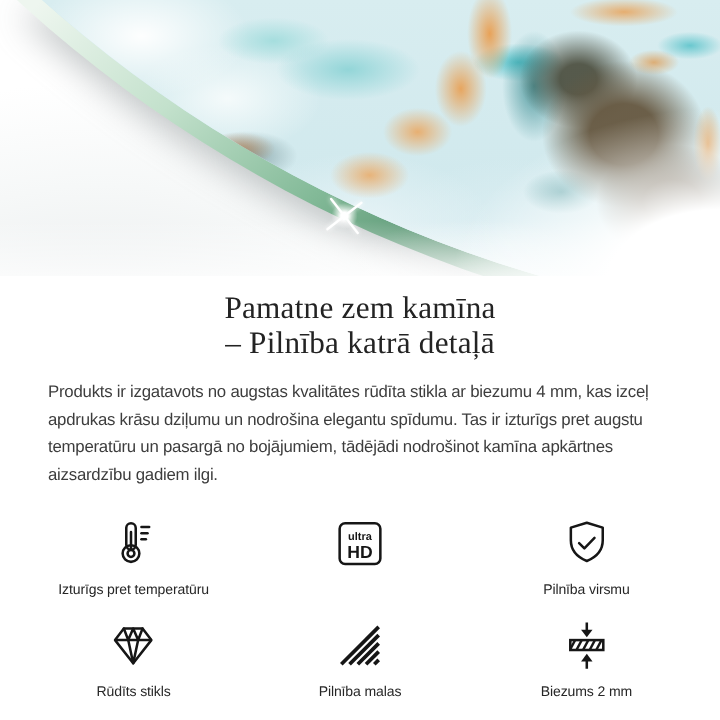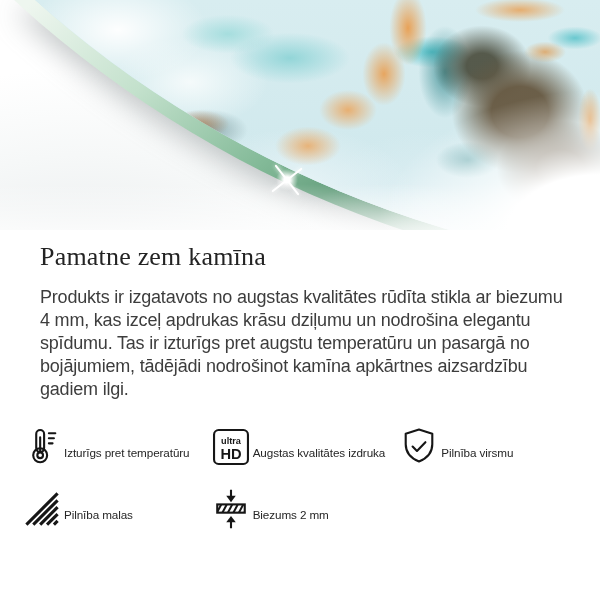--- a/index.html
+++ b/index.html
@@ -80,32 +80,32 @@
   .sparkle::after{left:14px;top:-4px;width:2px;height:38px;}
 
   
   .content{padding:0 20px;}
   .page-title{
     font-family:"Liberation Serif","DejaVu Serif",serif;
     font-weight:500;color:#232323;
     font-size:26px;line-height:29px;letter-spacing:0.2px;
     margin:12px 20px 15px 20px;
   }
-  .page-title .line{display:block;}
+  .page-title .line{display:block;text-align:center;}
   .product-description{
-    font-size:18px;line-height:23px;letter-spacing:-0.2px;color:#3d3d3d;
+    font-size:14px;line-height:23px;letter-spacing:-0.2px;color:#3d3d3d;
     margin:0 15px 20px 20px;max-width:545px;
   }
 
   
   .features{
     display:grid;grid-template-columns:repeat(3,1fr);
     row-gap:18px;column-gap:6px;margin-top:24px;
   }
-  .feature{display:flex;flex-direction:row;align-items:center;}
+  .feature{display:flex;flex-direction:column;align-items:center;}
   .feature .icon{width:44px;height:44px;display:block;}
   .feature .icon svg{width:44px;height:44px;display:block;}
   .feature-label{
     margin-top:10px;font-size:11.7px;letter-spacing:-0.1px;color:#262626;text-align:left;
   }
   .ico{stroke:#161616;fill:none;stroke-width:2.3;}
   .ico-round{stroke-linecap:round;stroke-linejoin:round;}
   .hd-text{fill:#161616;stroke:none;font-family:"Liberation Sans","DejaVu Sans",sans-serif;}
 </style>
 </head>
@@ -116,20 +116,21 @@
     <div class="glass-edge"></div>
     <div class="glass-face"></div>
   </div>
   <div class="hero-fade"></div>
   <div class="sparkle"></div>
 </div>
 
 <div class="content">
   <h1 class="page-title">
     <span class="line">Pamatne zem kamīna</span>
+    <span class="line">– Pilnība katrā detaļā</span>
   </h1>
 
   <p class="product-description">Produkts ir izgatavots no augstas kvalitātes rūdīta stikla ar biezumu 4 mm, kas izceļ apdrukas krāsu dziļumu un nodrošina elegantu spīdumu. Tas ir izturīgs pret augstu temperatūru un pasargā no bojājumiem, tādējādi nodrošinot kamīna apkārtnes aizsardzību gadiem ilgi.</p>
 
   <div class="features">
 
     <div class="feature">
       <span class="icon">
         <svg viewBox="0 0 48 48">
           <circle class="ico" cx="22" cy="33" r="7.6"></circle>
@@ -145,33 +146,43 @@
     </div>
 
     <div class="feature">
       <span class="icon">
         <svg viewBox="0 0 48 48">
           <rect class="ico" x="5.5" y="5.5" width="37" height="37" rx="5" stroke-width="3"></rect>
           <text class="hd-text" x="24" y="21" font-size="10" font-weight="600" text-anchor="middle">ultra</text>
           <text class="hd-text" x="24" y="37" font-size="16" font-weight="800" text-anchor="middle">HD</text>
         </svg>
       </span>
-      <span class="feature-label">Augstas kvalitātes izdruka</span>
     </div>
 
     <div class="feature">
       <span class="icon">
         <svg viewBox="0 0 48 48">
           <path class="ico ico-round" d="M24 5 L38.5 9.5 V21 C38.5 30.5 32 36.6 24 39.8 C16 36.6 9.5 30.5 9.5 21 V9.5 Z"></path>
           <path class="ico ico-round" d="M17 23.5 L21.8 28.3 L31 18.8" stroke-width="2.6"></path>
         </svg>
       </span>
       <span class="feature-label">Pilnība virsmu</span>
     </div>
 
+    <div class="feature">
+      <span class="icon">
+        <svg viewBox="0 0 48 48">
+          <polygon class="ico ico-round" stroke-width="2" points="15.5,8.5 32.5,8.5 40.5,19 24,40 7.5,19"></polygon>
+          <line class="ico" stroke-width="2" x1="7.5" y1="19" x2="40.5" y2="19"></line>
+          <polyline class="ico ico-round" stroke-width="2" points="15.5,8.5 19.5,19 24,8.5 28.5,19 32.5,8.5"></polyline>
+          <polyline class="ico ico-round" stroke-width="2" points="19.5,19 24,40 28.5,19"></polyline>
+        </svg>
+      </span>
+      <span class="feature-label">Rūdīts stikls</span>
+    </div>
 
     <div class="feature">
       <span class="icon">
         <svg viewBox="0 0 48 48">
           <g stroke="#161616" stroke-width="3.4" fill="none">
             <line x1="7" y1="41" x2="41" y2="7"></line>
             <line x1="14.5" y1="41" x2="41" y2="14.5"></line>
             <line x1="22" y1="41" x2="41" y2="22"></line>
             <line x1="29.5" y1="41" x2="41" y2="29.5"></line>
             <line x1="37" y1="41" x2="41" y2="37"></line>

